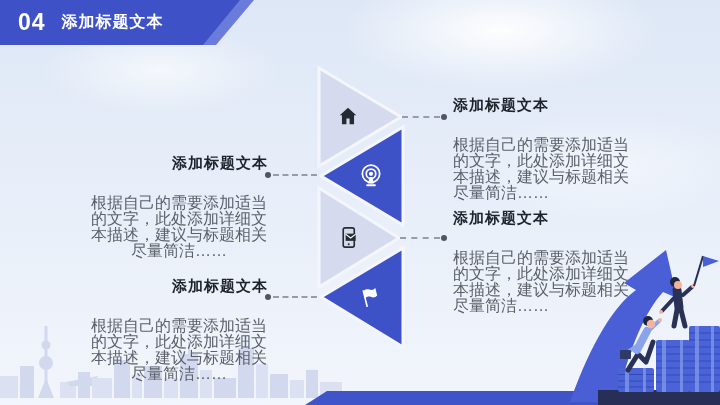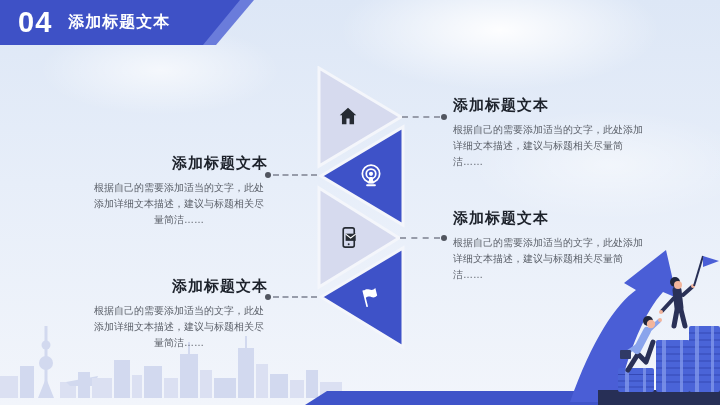--- a/index.html
+++ b/index.html
@@ -13,35 +13,35 @@
   .cloud.c1{left:340px;top:-30px;width:320px;height:120px;}
   .cloud.c2{left:40px;top:25px;width:240px;height:90px;opacity:.7;}
   .cloud.c3{left:470px;top:110px;width:280px;height:110px;opacity:.5;}
 
   
   .banner-glow{position:absolute;left:0;top:0;width:260px;height:45px;
     clip-path:polygon(0 0,254px 0,216px 45px,0 45px);background:#6a7cdb;}
   .banner{position:absolute;left:0;top:0;width:250px;height:45px;
     clip-path:polygon(0 0,240px 0,203px 45px,0 45px);background:#3e51c6;
     display:flex;align-items:center;color:#fff;}
-  .banner .num{font-size:29px;font-weight:800;margin-left:18px;letter-spacing:1px;}
+  .banner .num{font-size:23px;font-weight:800;margin-left:18px;letter-spacing:1px;}
   .banner .btitle{font-size:16px;font-weight:700;margin-left:16px;letter-spacing:1px;}
 
   
   .tri-col{position:absolute;left:317px;top:66px;}
   .icon{position:absolute;display:flex;align-items:center;justify-content:center;}
 
   
   .dash{position:absolute;border-top:2px dashed #979caa;height:0;}
   .dot{position:absolute;width:6px;height:6px;border-radius:50%;background:#51555f;}
 
   
   .tblock{position:absolute;}
   .tblock .ttl{font-size:15px;font-weight:700;color:#1d222b;letter-spacing:1px;}
-  .tblock .bdy{font-size:10px;line-height:16px;color:#5a5f68;width:190px;margin-top:7px;}
+  .tblock .bdy{font-size:16px;line-height:16px;color:#5a5f68;width:190px;margin-top:22px;}
   .tblock.right .ttl,.tblock.right .bdy{text-align:left;}
   .tblock.left{width:178px;}
   .tblock.left .ttl{text-align:right;}
   .tblock.left .bdy{text-align:center;width:178px;}
 
   .skyline{position:absolute;left:0;top:320px;}
   .bottom-bar{position:absolute;left:0;bottom:0;width:720px;height:14px;background:#3f54c9;
     clip-path:polygon(305px 14px,327px 0,720px 0,720px 14px);}
   .illus{position:absolute;left:570px;top:240px;}
 </style>

